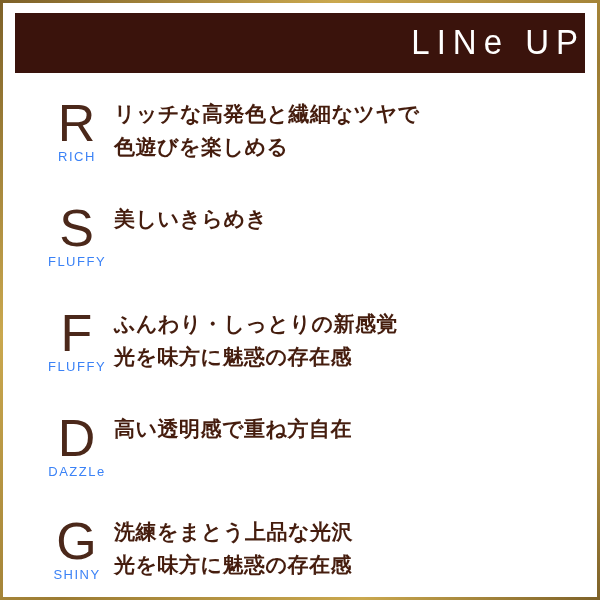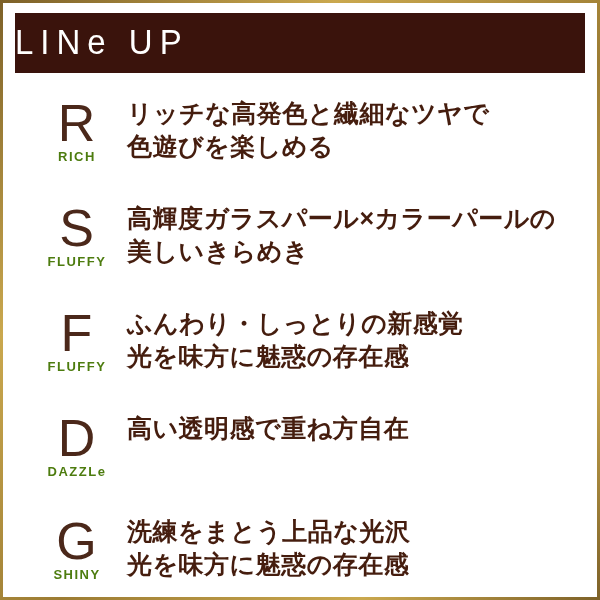--- a/index.html
+++ b/index.html
@@ -28,21 +28,21 @@
   }
   .banner {
     position: absolute;
     left: 12px;
     right: 12px;
     top: 10px;
     height: 60px;
     background: #3a130c;
     display: flex;
     align-items: center;
-    justify-content: flex-start;
+    justify-content: flex-end;
   }
   .banner-title {
     color: #ffffff;
     font-size: 33px;
     font-weight: 300;
     letter-spacing: 7px;
     white-space: nowrap;
     transform: scaleY(1.04);
   }
   .row {
@@ -65,30 +65,30 @@
   }
   .initial {
     font-size: 52px;
     line-height: 0.92;
     font-weight: 300;
     color: #4b281a;
     letter-spacing: 1px;
   }
   .initial-label {
     font-size: 13px;
-    font-weight: 700;
+    font-weight: 400;
     letter-spacing: 1.5px;
-    color: #4d7c0f;
+    color: #3b82f6;
     margin-top: 1px;
     white-space: nowrap;
   }
   .desc {
-    margin-left: 14px;
+    margin-left: 1px;
     color: #451d0e;
-    font-size: 25px;
+    font-size: 21px;
     font-weight: bold;
     line-height: 33px;
     letter-spacing: 0.5px;
     white-space: nowrap;
   }
 </style>
 </head>
 <body>
 
 <div class="gold-frame">
@@ -108,21 +108,20 @@
         <div>色遊びを楽しめる</div>
       </div>
     </div>
 
     <div class="row row-2">
       <div class="initial-col">
         <div class="initial">S</div>
         <div class="initial-label">FLUFFY</div>
       </div>
       <div class="desc">
-        <div>高輝度ガラスパール×カラーパールの</div>
         <div>美しいきらめき</div>
       </div>
     </div>
 
     <div class="row row-3">
       <div class="initial-col">
         <div class="initial">F</div>
         <div class="initial-label">FLUFFY</div>
       </div>
       <div class="desc">

